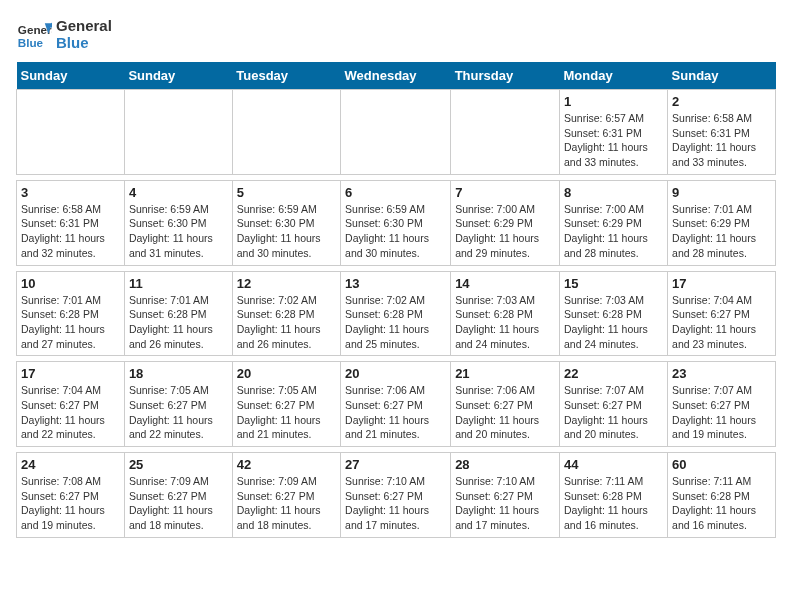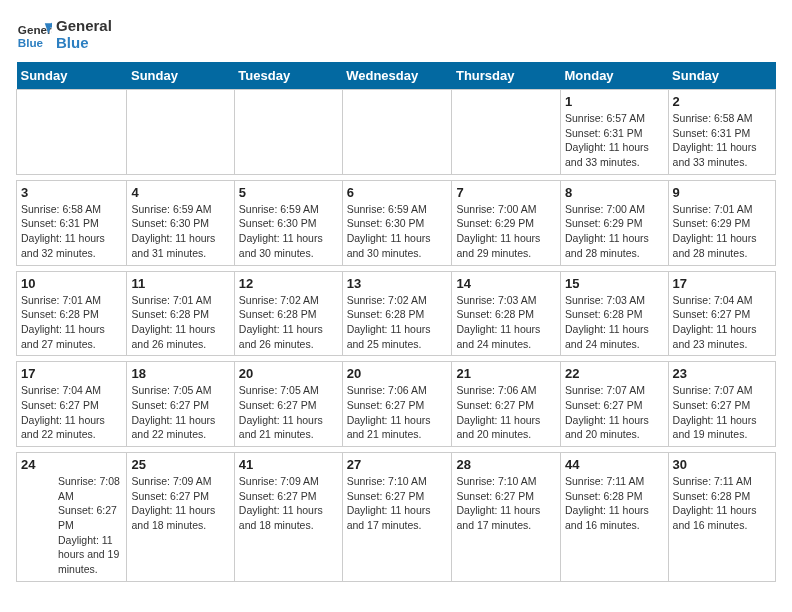--- a/index.html
+++ b/index.html
@@ -308,32 +308,32 @@
         <td></td>
         <td></td>
         <td></td>
         <td></td>
         <td></td>
         <td></td>
       </tr>
       <tr>
         <td>
           <span class="day-num">24</span>
-          <div class="day-info" style="white-space: pre-line; margin-left: 37px;">Sunrise: 7:08 AM
+          <div class="day-info" style="white-space: pre-line;">Sunrise: 7:08 AM
 Sunset: 6:27 PM
 Daylight: 11 hours and 19 minutes.</div>
         </td>
         <td>
           <span class="day-num">25</span>
           <div class="day-info" style="white-space: pre-line;">Sunrise: 7:09 AM
 Sunset: 6:27 PM
 Daylight: 11 hours and 18 minutes.</div>
         </td>
         <td>
-          <span class="day-num">41</span>
+          <span class="day-num">42</span>
           <div class="day-info" style="white-space: pre-line;">Sunrise: 7:09 AM
 Sunset: 6:27 PM
 Daylight: 11 hours and 18 minutes.</div>
         </td>
         <td>
           <span class="day-num">27</span>
           <div class="day-info" style="white-space: pre-line;">Sunrise: 7:10 AM
 Sunset: 6:27 PM
 Daylight: 11 hours and 17 minutes.</div>
         </td>
@@ -343,20 +343,20 @@
 Sunset: 6:27 PM
 Daylight: 11 hours and 17 minutes.</div>
         </td>
         <td>
           <span class="day-num">44</span>
           <div class="day-info" style="white-space: pre-line;">Sunrise: 7:11 AM
 Sunset: 6:28 PM
 Daylight: 11 hours and 16 minutes.</div>
         </td>
         <td>
-          <span class="day-num">30</span>
+          <span class="day-num">60</span>
           <div class="day-info" style="white-space: pre-line;">Sunrise: 7:11 AM
 Sunset: 6:28 PM
 Daylight: 11 hours and 16 minutes.</div>
         </td>
       </tr>
     </tbody>
 </table>
 
 </body></html>

